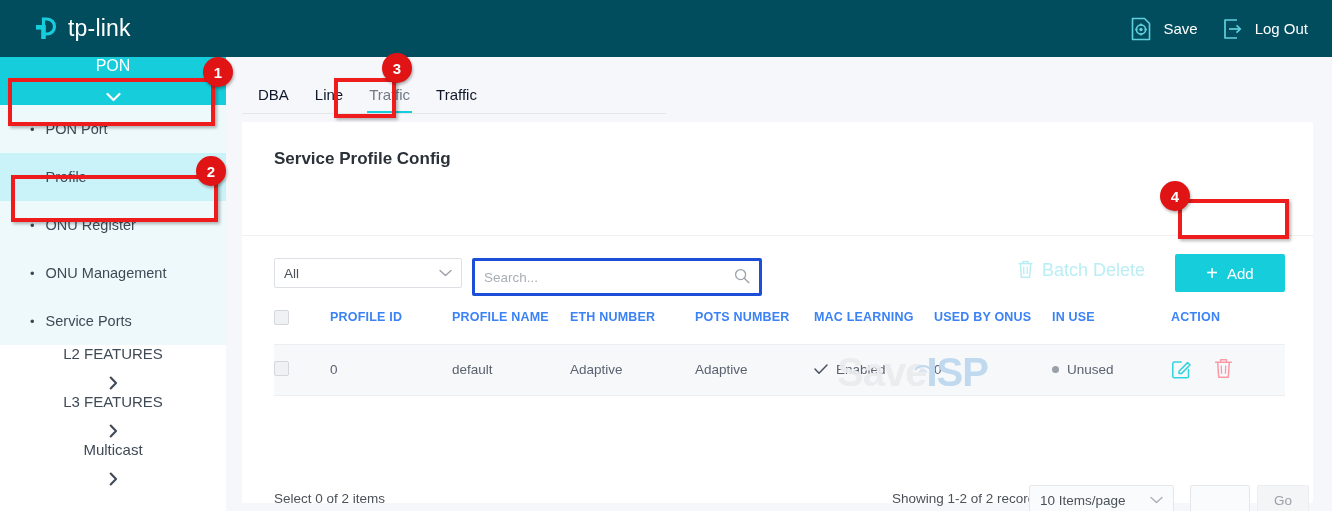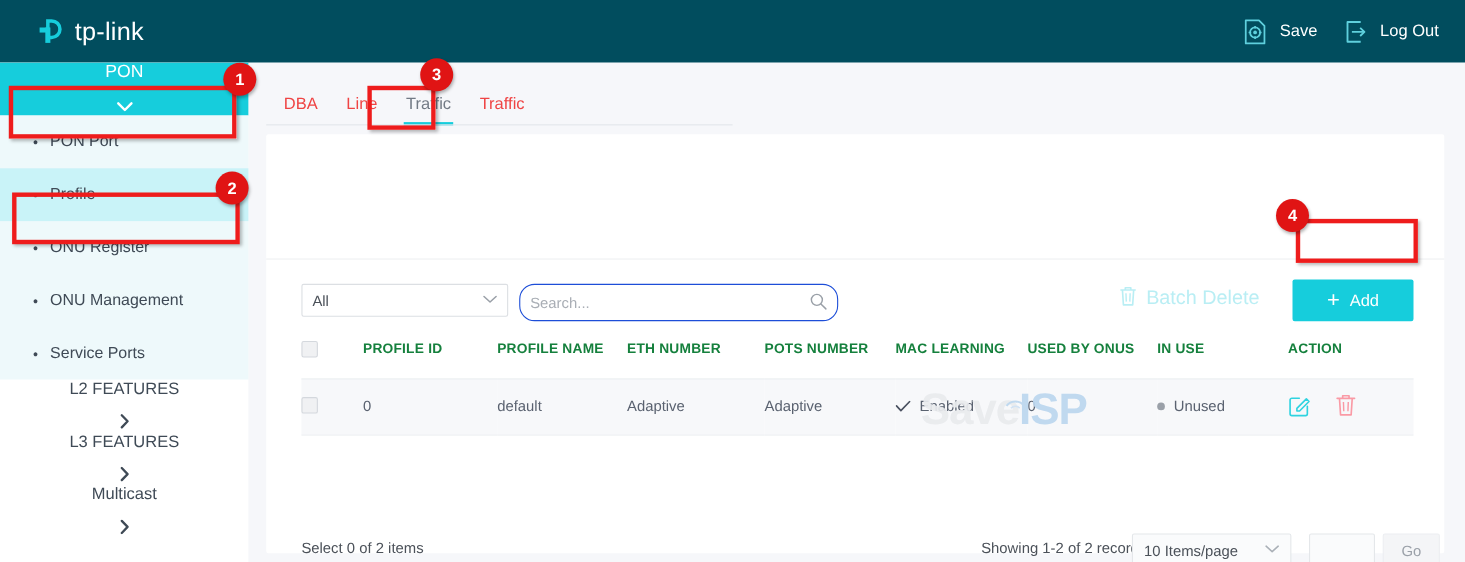--- a/index.html
+++ b/index.html
@@ -44,21 +44,21 @@
     font-size: 14.5px; color: #3f4a56; cursor: pointer;
   }
   .submenu .s-item .dot { margin-right: 11px; font-size: 13px; line-height: 1; color:#3f4a56;}
   .submenu .s-item.selected { background: #c9f3f8; }
   .chev-r { color: #3f4a56; font-weight: bold; font-size: 13px; }
 
   
   .content { position: absolute; left: 226px; top: 57px; width: 1106px; height: 454px; background: #f6f7fa; }
   .tabs { position: absolute; left: 16px; top: 20px; width: 440px; height: 36px; display: flex; align-items: flex-end; gap: 0; }
   .tab {
-    font-size: 15px; color: #ef4444; padding: 0 13px 10px 13px; cursor: pointer;
+    font-size: 15px; color: #0f172a; padding: 0 13px 10px 13px; cursor: pointer;
     position: relative;
   }
   .tab:first-child { padding-left: 16px; }
   .tab.active { color: #727a85; }
   .tab.active::after {
     content: ""; position: absolute; left: 11px; right: 11px; bottom: -1px; height: 3px; background: #16cddc;
   }
   .tabs-rule { position: absolute; left: 16px; top: 56px; width: 424px; height: 1px; background: #e3e6ea; }
 
   .card {
@@ -70,21 +70,21 @@
 
   .toolbar { position: absolute; left: 32px; top: 136px; right: 28px; height: 30px; }
   .select-box {
     position: absolute; left: 0; top: 0; width: 188px; height: 30px;
     border: 1px solid #dcdfe3; background: #fff; border-radius: 2px;
     display: flex; align-items: center; padding: 0 9px; font-size: 13.5px; color: #4b5159; cursor: pointer;
   }
   .select-box .caret { margin-left: auto; color: #9aa0a8; font-size: 11px; }
   .search-box {
     position: absolute; left: 198px; top: 0; width: 290px; height: 30px;
-    border: 1px solid #1d4ed8; background: #fff; border-radius: 14px;
+    border: 3px solid #1d4ed8; background: #fff; border-radius: 2px;
     display: flex; align-items: center; padding: 16px 9px; font-size: 13.5px; cursor: text;
   }
   .search-box input {
     border: 0; outline: 0; width: 250px; font-size: 13.5px; color: #4b5159;
     font-family: "Liberation Sans", sans-serif; background: transparent;
   }
   .search-box input::placeholder { color: #a9aeb5; }
   .search-ic { margin-left: auto; }
 
   .batch-del {
@@ -95,21 +95,21 @@
     position: absolute; right: 0; top: -4px; width: 110px; height: 38px;
     background: #16cddc; color: #fff; border: 0; border-radius: 2px;
     display: flex; align-items: center; justify-content: center; gap: 9px;
     font-size: 15px; cursor: pointer; font-family: "Liberation Sans", sans-serif;
   }
   .add-btn .plus { font-size: 20px; line-height: 1; font-weight: 300; }
 
   
   table.grid { position: absolute; left: 32px; top: 184px; width: 1011px; border-collapse: collapse; }
   table.grid th {
-    text-align: left; font-size: 12.5px; color: #15803d; font-weight: bold;
+    text-align: left; font-size: 12.5px; color: #3b82f6; font-weight: bold;
     letter-spacing: .2px; padding: 4px 0 14px 0; vertical-align: top; line-height: 1.25;
   }
   table.grid td {
     font-size: 13.5px; color: #5a6270; padding: 13px 0; background: #f7f8fa;
     border-top: 1px solid #eceef1; border-bottom: 1px solid #eceef1;
   }
   .cbx { width: 15px; height: 15px; border: 1px solid #d4d8dd; background: #f0f1f3; border-radius: 2px; display: inline-block; cursor: pointer;}
   th.cbx-col, td.cbx-col { width: 56px; }
   .cell-flex { display: flex; align-items: center; gap: 8px; }
   .tick { color: #4a5160; font-size: 14px; }
@@ -272,20 +272,21 @@
 
     <div class="tabs">
       <div class="tab">DBA</div>
       <div class="tab">Line</div>
       <div class="tab active">Traffic</div>
       <div class="tab">Traffic</div>
     </div>
     <div class="tabs-rule"></div>
 
     <div class="card">
+      <div class="card-title">Service Profile Config</div>
       <div class="card-divider"></div>
 
       <div class="toolbar">
         <div class="select-box">
           <span>All</span>
           <span class="caret">
             <svg width="13" height="8" viewBox="0 0 13 8">
                 <polyline points="1,1.5 6.5,6.5 12,1.5" fill="none" stroke="#9aa0a8" stroke-width="1.4" stroke-linecap="round" stroke-linejoin="round"></polyline>
               </svg>
           </span>

